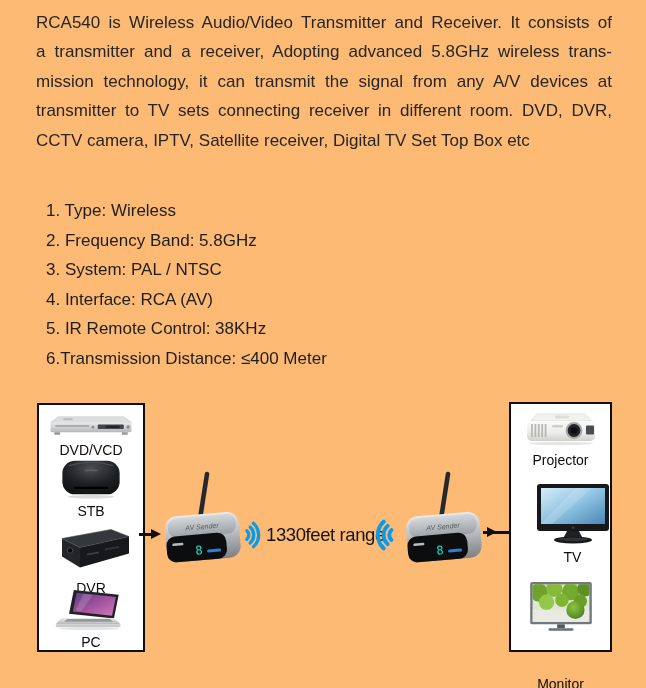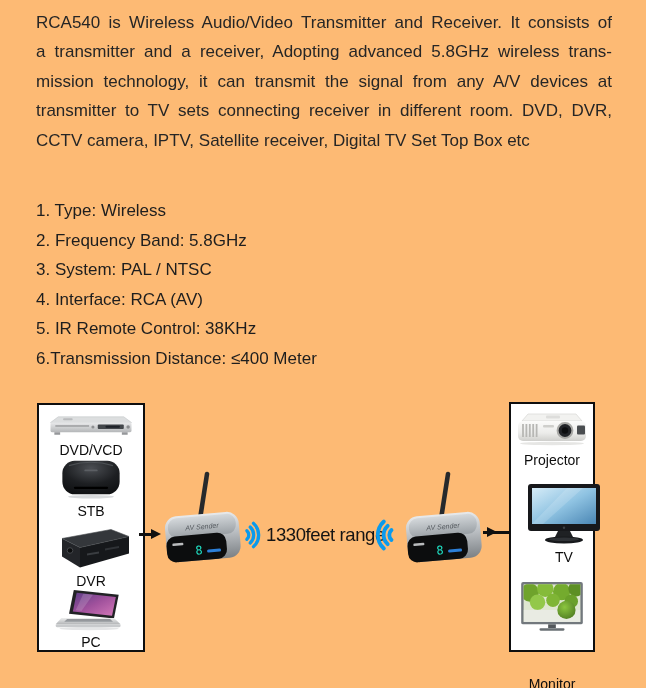--- a/index.html
+++ b/index.html
@@ -7,32 +7,32 @@
           font-family:"Liberation Sans",sans-serif;color:#262626;}
 
   
   .description{position:absolute;left:36px;top:8px;width:576px;font-size:17px;color:#262626;}
   .desc-line{height:29.4px;line-height:29.4px;white-space:nowrap;text-align:left;
              text-align-last:justify;}
   .desc-line.last{text-align-last:left;}
 
   
   .specs{position:absolute;left:36px;top:196px;width:576px;font-size:17px;color:#1e1e1e;}
-  .spec-line{height:29.6px;line-height:29.6px;white-space:nowrap;}
+  .spec-line{height:29.6px;line-height:29.6px;white-space:nowrap;margin-left:10px;}
 
   
   .diagram{position:absolute;left:0;top:0;width:646px;height:688px;}
   .device-box{position:absolute;border:2px solid #0e0e0e;background:#fff;box-sizing:border-box;}
   .box-left{left:37px;top:403px;width:108px;height:249px;}
-  .box-right{left:509px;top:402px;width:86px;height:250px;}
+  .box-right{left:509px;top:402px;width:103px;height:250px;}
   .dev{position:absolute;left:0;width:100%;margin:0;display:flex;flex-direction:column;
        align-items:center;}
   .dev figcaption{font-size:14px;color:#0d0d0d;margin-top:3px;line-height:16px;}
   
-  .pos-dvd{top:7px;}  .pos-stb{top:53px;text-align:right;} .pos-dvr{top:118px;} .pos-pc{top:183px;}
+  .pos-dvd{top:7px;}  .pos-stb{top:53px;text-align:right;} .pos-dvr{top:118px;gap:7px;} .pos-pc{top:183px;}
   
   .pos-projector{top:7px;} .pos-tv{top:79px;padding-left:12px;} .pos-monitor{top:177px;gap:40px;}
 
   .arrow-line{position:absolute;height:2.5px;background:#101010;}
   .a1-line{left:139px;top:533px;width:13px;}
   .a2-line{left:483px;top:531px;width:26px;}
   .arrow-head{position:absolute;width:0;height:0;border-top:5.5px solid transparent;
               border-bottom:5.5px solid transparent;border-left:10px solid #101010;}
   .a1-head{left:151px;top:528.7px;}
   .a2-head{left:487px;top:526.7px;}

